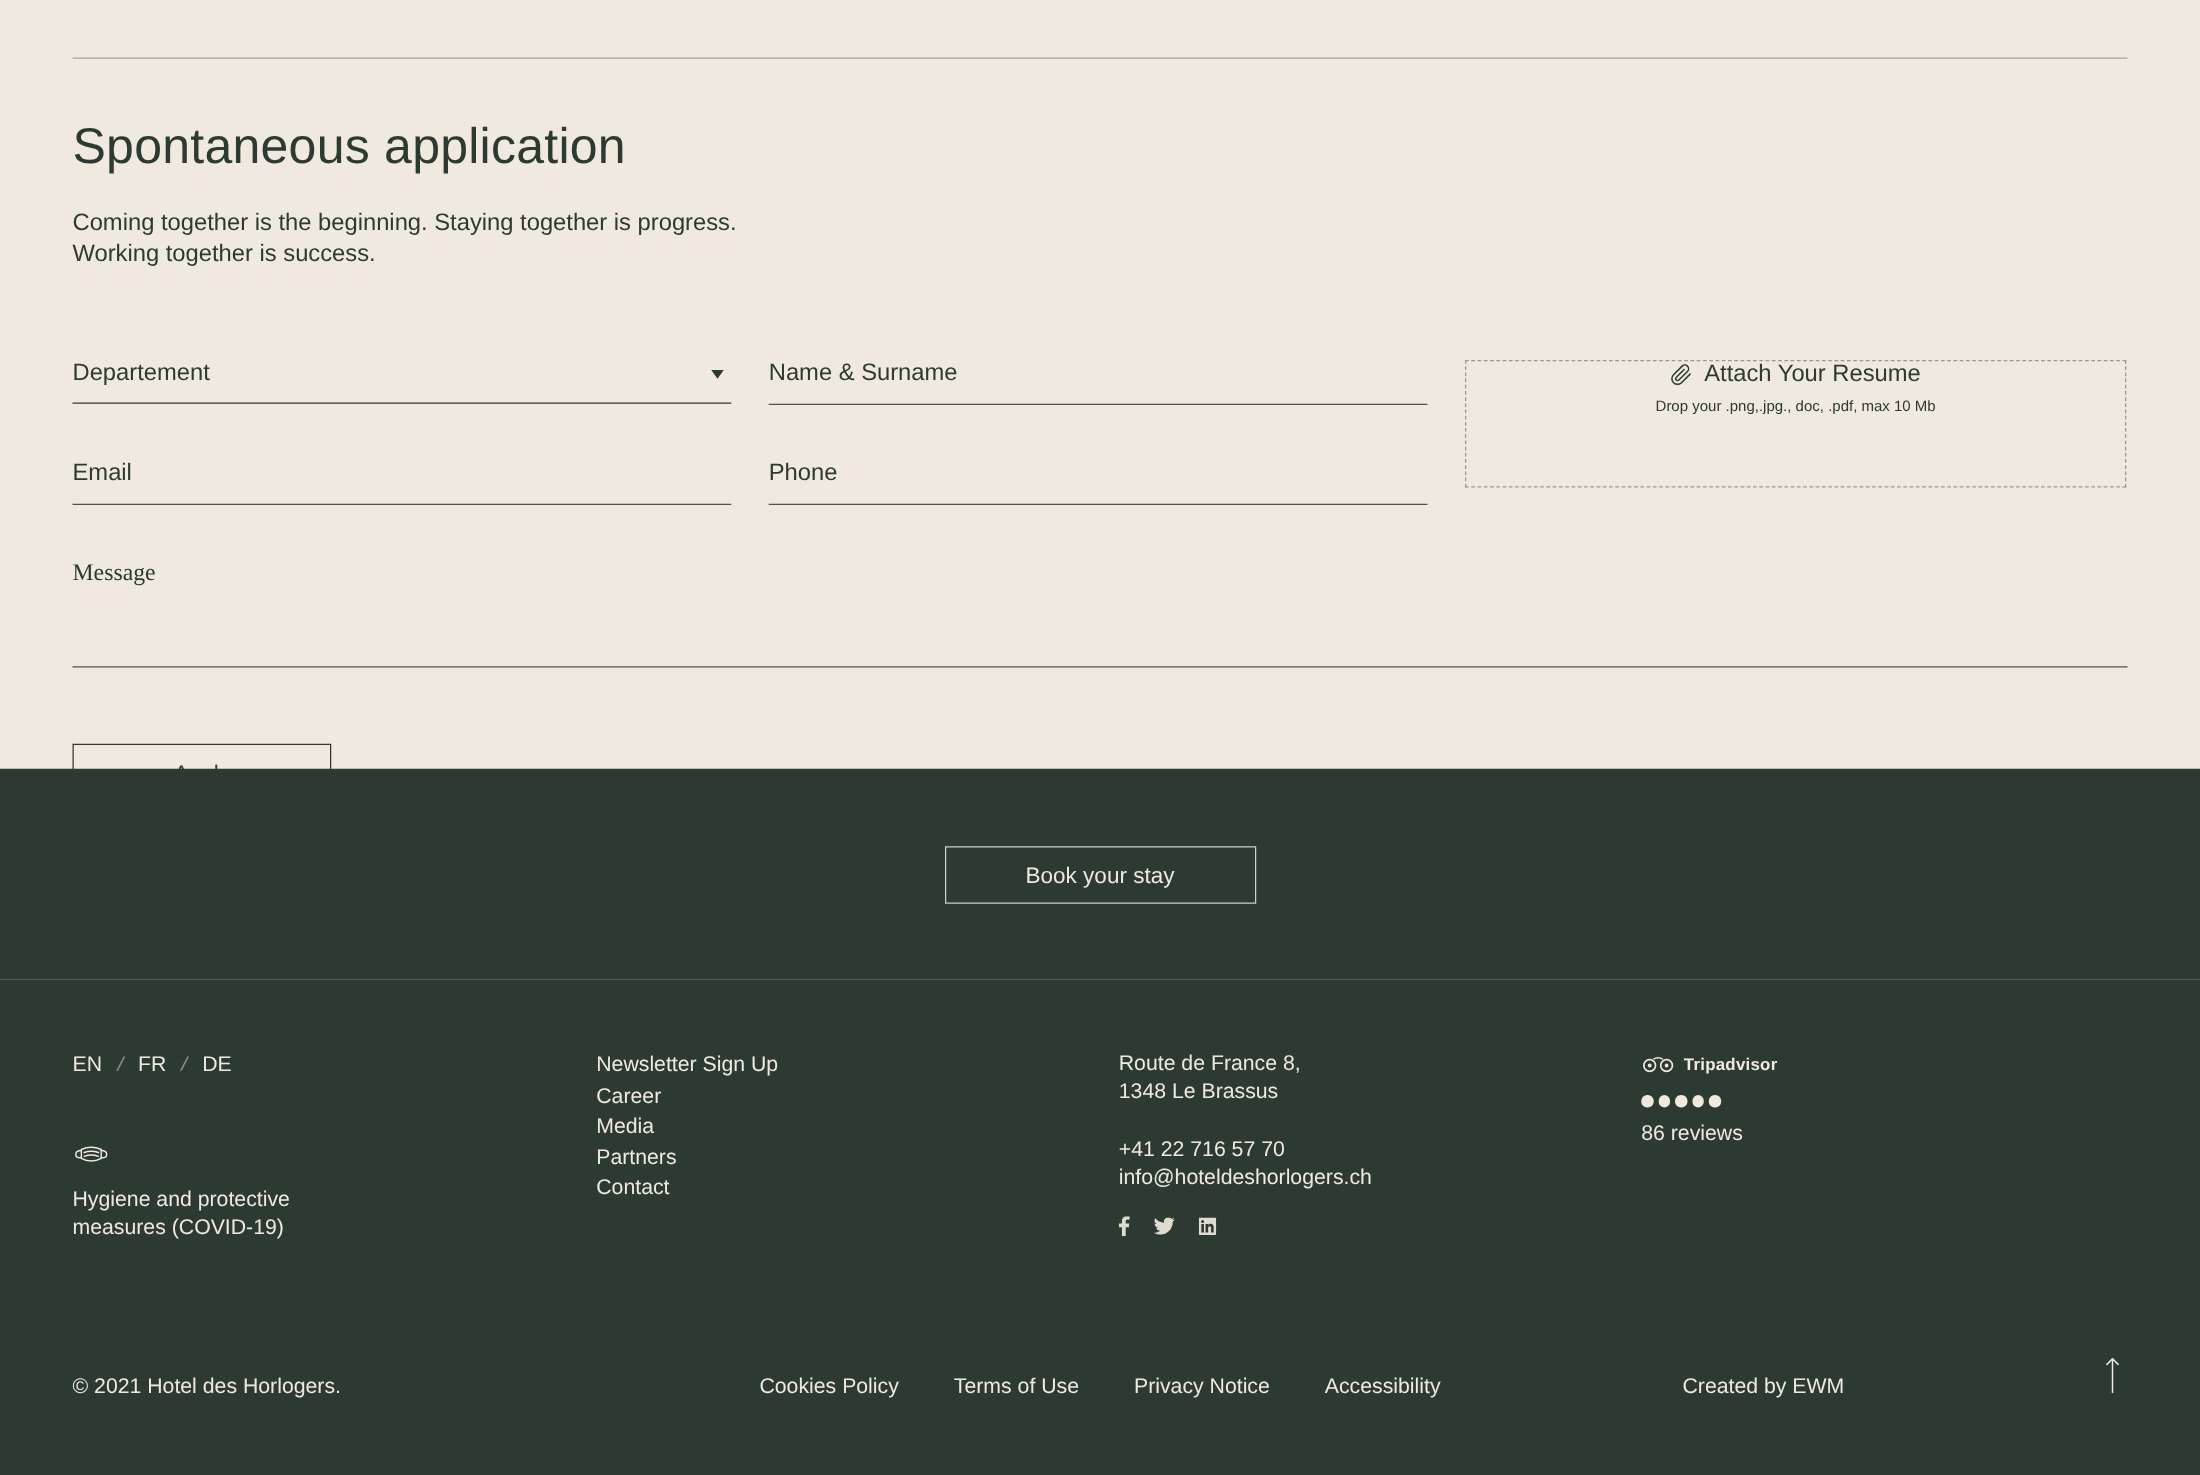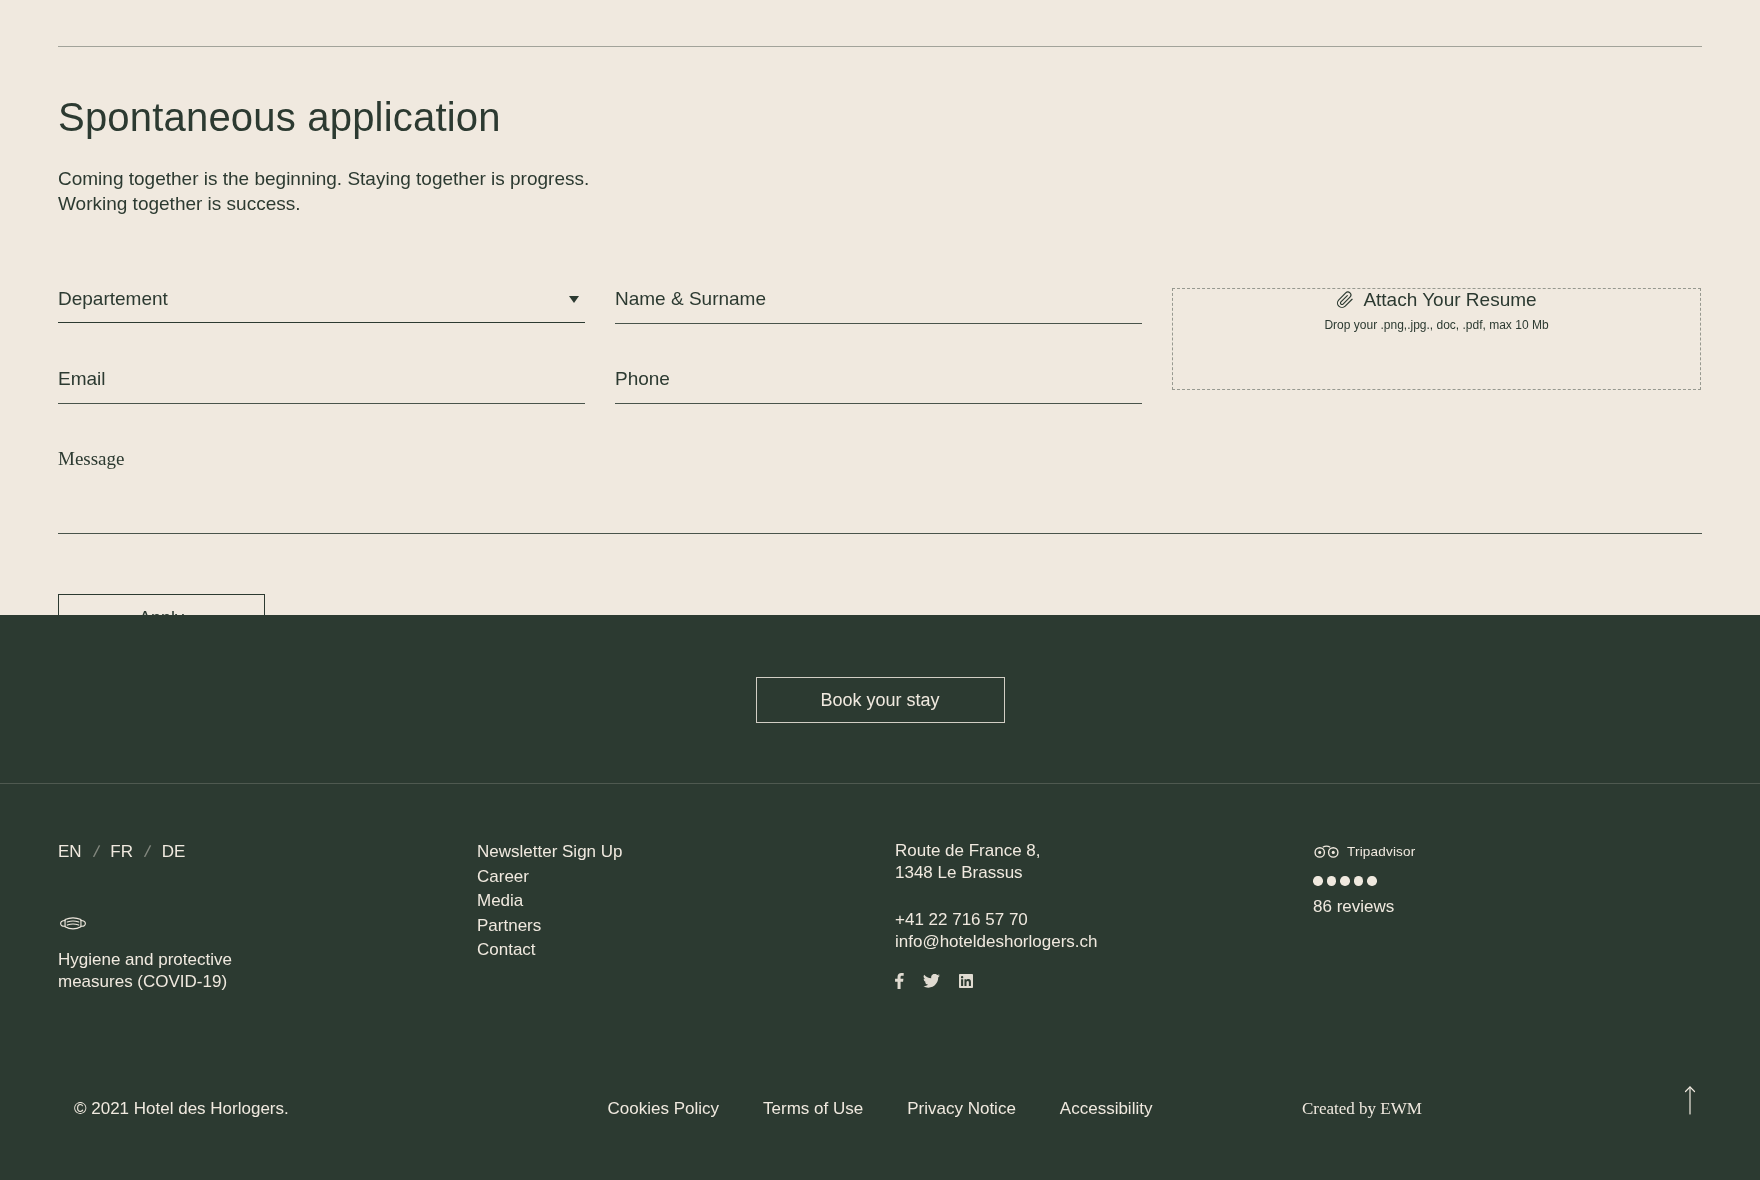--- a/index.html
+++ b/index.html
@@ -90,30 +90,30 @@
   .footer-links { display: flex; flex-direction: column; gap: 1px; }
   .footer-link { cursor: pointer; line-height: 23.5px; }
 
   .address { line-height: 22px; }
   .contact-lines { margin-top: 25px; line-height: 22px; }
   .contact-link { cursor: pointer; display: block; }
   .social-row { margin-top: 20px; display: flex; align-items: center; gap: 19px; }
   .social-icon { cursor: pointer; display: inline-flex; opacity: .92; }
 
   .trip-brand-row { display: flex; align-items: center; gap: 7px; }
-  .trip-word { font-size: 13.5px; font-weight: 400; letter-spacing: .2px; }
+  .trip-word { font-size: 13.5px; font-weight: 700; letter-spacing: .2px; }
   .dots-row { margin-top: 13px; display: flex; gap: 4px; }
   .rating-dot { width: 9.5px; height: 9.5px; border-radius: 50%; background: #f0e9df; }
   .trip-reviews { margin-top: 9px; font-size: 17px; cursor: pointer; }
 
   .bottom-row { position: absolute; left: 0; right: 0; top: 484px; height: 24px; font-size: 17px; }
-  .copyright { position: absolute; left: 74px; top: 0; }
+  .copyright { position: absolute; left: 58px; top: 0; }
   .legal-group { position: absolute; left: 50%; transform: translateX(-50%); top: 0; display: flex; gap: 44px; white-space: nowrap; }
   .legal-link { cursor: pointer; }
-  .credit { position: absolute; left: 1302px; top: 0; font-family: Liberation Serif, serif; }
+  .credit { position: absolute; left: 1346px; top: 0; }
   .scroll-top { position: absolute; left: 1684px; top: -14px; cursor: pointer; }
 
   svg { display: block; }
 </style>
 </head>
 <body>
 
 <div class="page">
 
   <section class="application">

